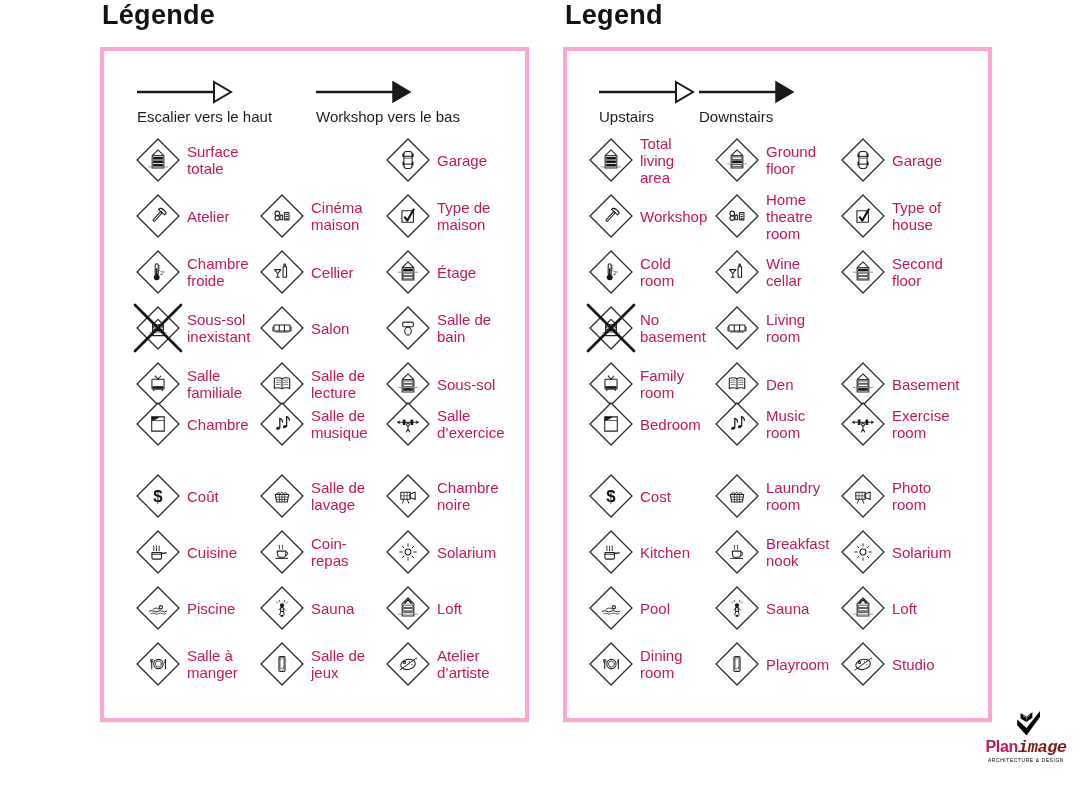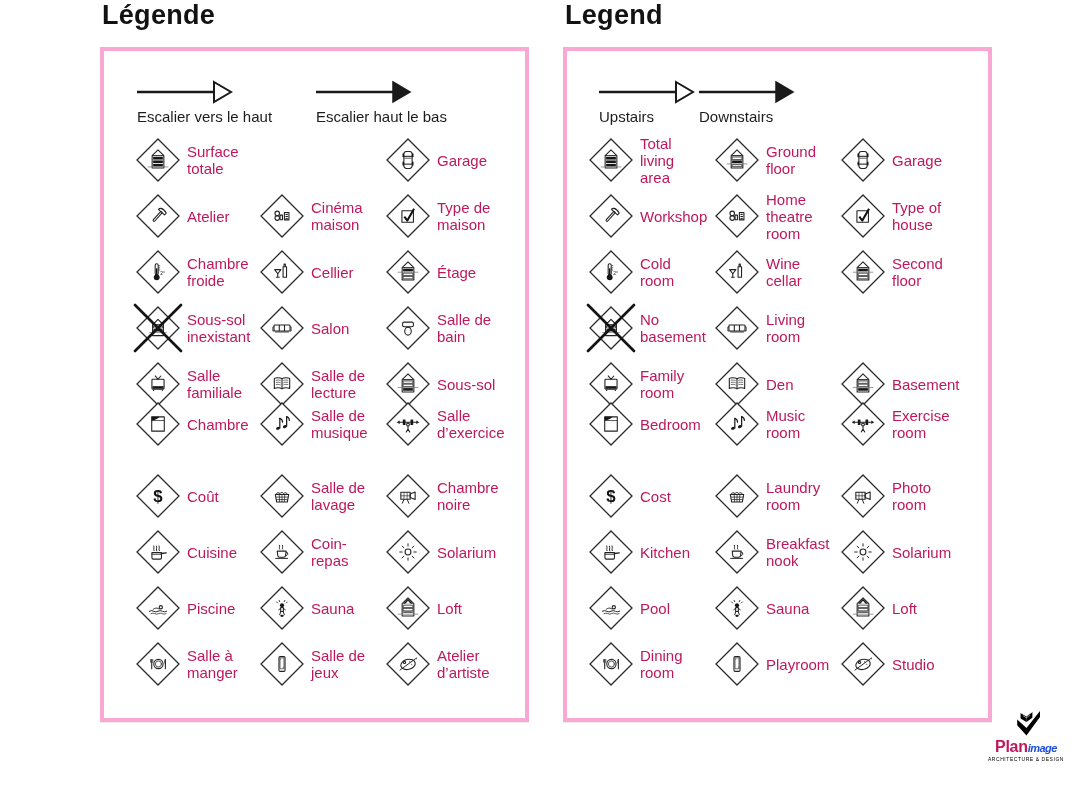--- a/index.html
+++ b/index.html
@@ -31,22 +31,22 @@
   .dshape{fill:#ffffff;stroke:#2b2b2b;stroke-width:1.3;stroke-linejoin:miter;}
   .cross{display:none;stroke:#141414;stroke-width:2.7;stroke-linecap:round;}
   .crossed .cross{display:block;}
   .label{margin-left:5px;font-size:15px;line-height:17px;color:#be185d;}
   .fr .c0 .label{width:92px}.fr .c1 .label{width:66px}.fr .c2 .label{width:80px}
   .en .c0 .label{width:54px}.en .c1 .label{width:64px}.en .c2 .label{width:62px}
   .logo{position:absolute;left:976px;top:711px;width:100px;text-align:center;line-height:1;}
   .logo-icon{display:block;margin:0 0 1px 36px;}
   .brand{white-space:nowrap;}
   .brand .plan{font-weight:bold;font-size:16px;letter-spacing:-.3px;color:#be185d;}
-  .brand .image{font-family:Liberation Sans, sans-serif;font-style:italic;font-weight:bold;
-                font-size:11px;letter-spacing:-.5px;color:#1d4ed8;}
+  .brand .image{font-family:Liberation Mono, monospace;font-style:italic;font-weight:bold;
+                font-size:17px;letter-spacing:-.5px;color:#7f1d1d;}
   .tagline{font-size:5px;letter-spacing:.55px;color:#000;margin-top:2px;}
 </style>
 </head>
 <body>
 
 <div class="stage">
 
 <svg class="defs" aria-hidden="true">
 <defs>
 <symbol id="g-total-living-area" viewBox="0 0 24 24">
@@ -352,21 +352,21 @@
           <line class="shaft" x1="0" y1="13" x2="78" y2="13"></line>
           <polygon class="head-open" points="77,3 94,13 77,23"></polygon>
         </svg>
         <div class="arrow-label">Escalier vers le haut</div>
       </div>
       <div class="arrow-item a2">
         <svg class="arrow" width="96" height="26" viewBox="0 0 96 26">
           <line class="shaft" x1="0" y1="13" x2="78" y2="13"></line>
           <polygon class="head-filled" points="77,3 94,13 77,23"></polygon>
         </svg>
-        <div class="arrow-label">Escalier haut le bas</div>
+        <div class="arrow-label">Workshop vers le bas</div>
       </div>
       <div class="grid">
           <div class="cell r0 c0">
     <svg class="diamond" viewBox="0 0 48 48">
       <path class="dshape" d="M24 3 L45 24 L24 45 L3 24 Z"></path>
       <use class="glyph" x="11" y="11" width="26" height="26" href="#g-total-living-area"></use>
       <line class="cross" x1="1" y1="1" x2="47" y2="47"></line>
       <line class="cross" x1="47" y1="1" x2="1" y2="47"></line>
     </svg>
     <div class="label">Surface totale</div>

